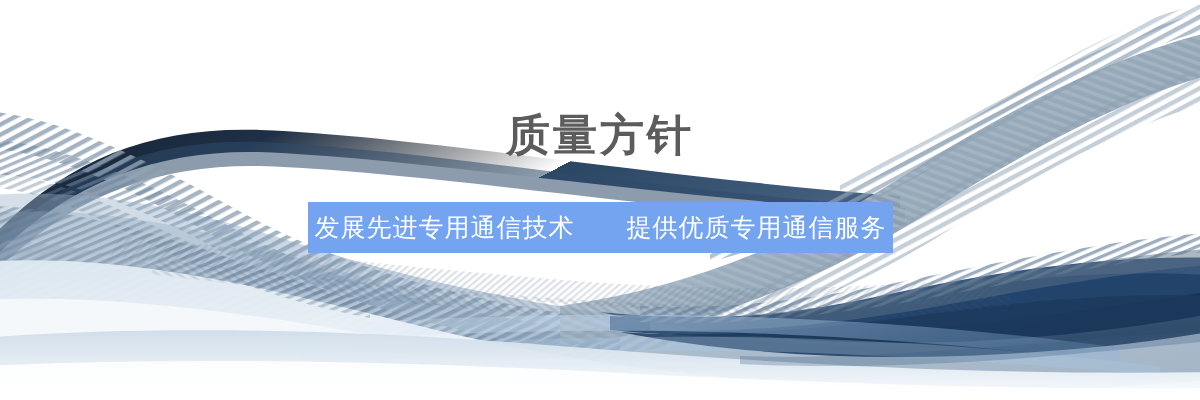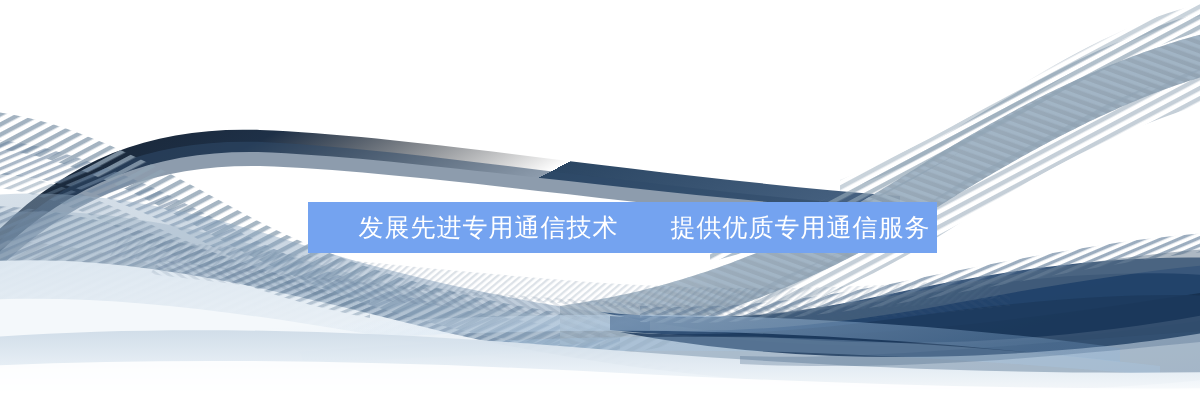--- a/index.html
+++ b/index.html
@@ -43,21 +43,20 @@
     position: absolute;
     left: 308px;
     top: 202px;
     width: 585px;
     height: 51px;
     background: #74a3f0;
     z-index: 6;
     display: flex;
     align-items: center;
     justify-content: center;
-    padding-left: 44px;
   }
   .subtitle-text {
     color: #ffffff;
     font-size: 25px;
     font-weight: normal;
     letter-spacing: 1px;
     white-space: pre;
     line-height: 1;
   }
 </style>
@@ -284,18 +283,21 @@
 
     <g>
       <g mask="url(#mFadeLeft)">
         <path d="M -40,170 C 20,168 80,190 150,224 C 220,258 290,284 370,300
                  L 370,318 C 282,302 208,274 138,238 C 72,204 18,184 -40,186 Z" fill="url(#stripeB)" opacity="0.5"></path>
       </g>
     </g>
 
   </svg>
 
+  <div class="title-wrap">
+    <span class="page-title">质量方针</span>
+  </div>
 
   <div class="subtitle-bar">
     <span class="subtitle-text">发展先进专用通信技术　　提供优质专用通信服务</span>
   </div>
 
 </div>
 
 </body></html>

